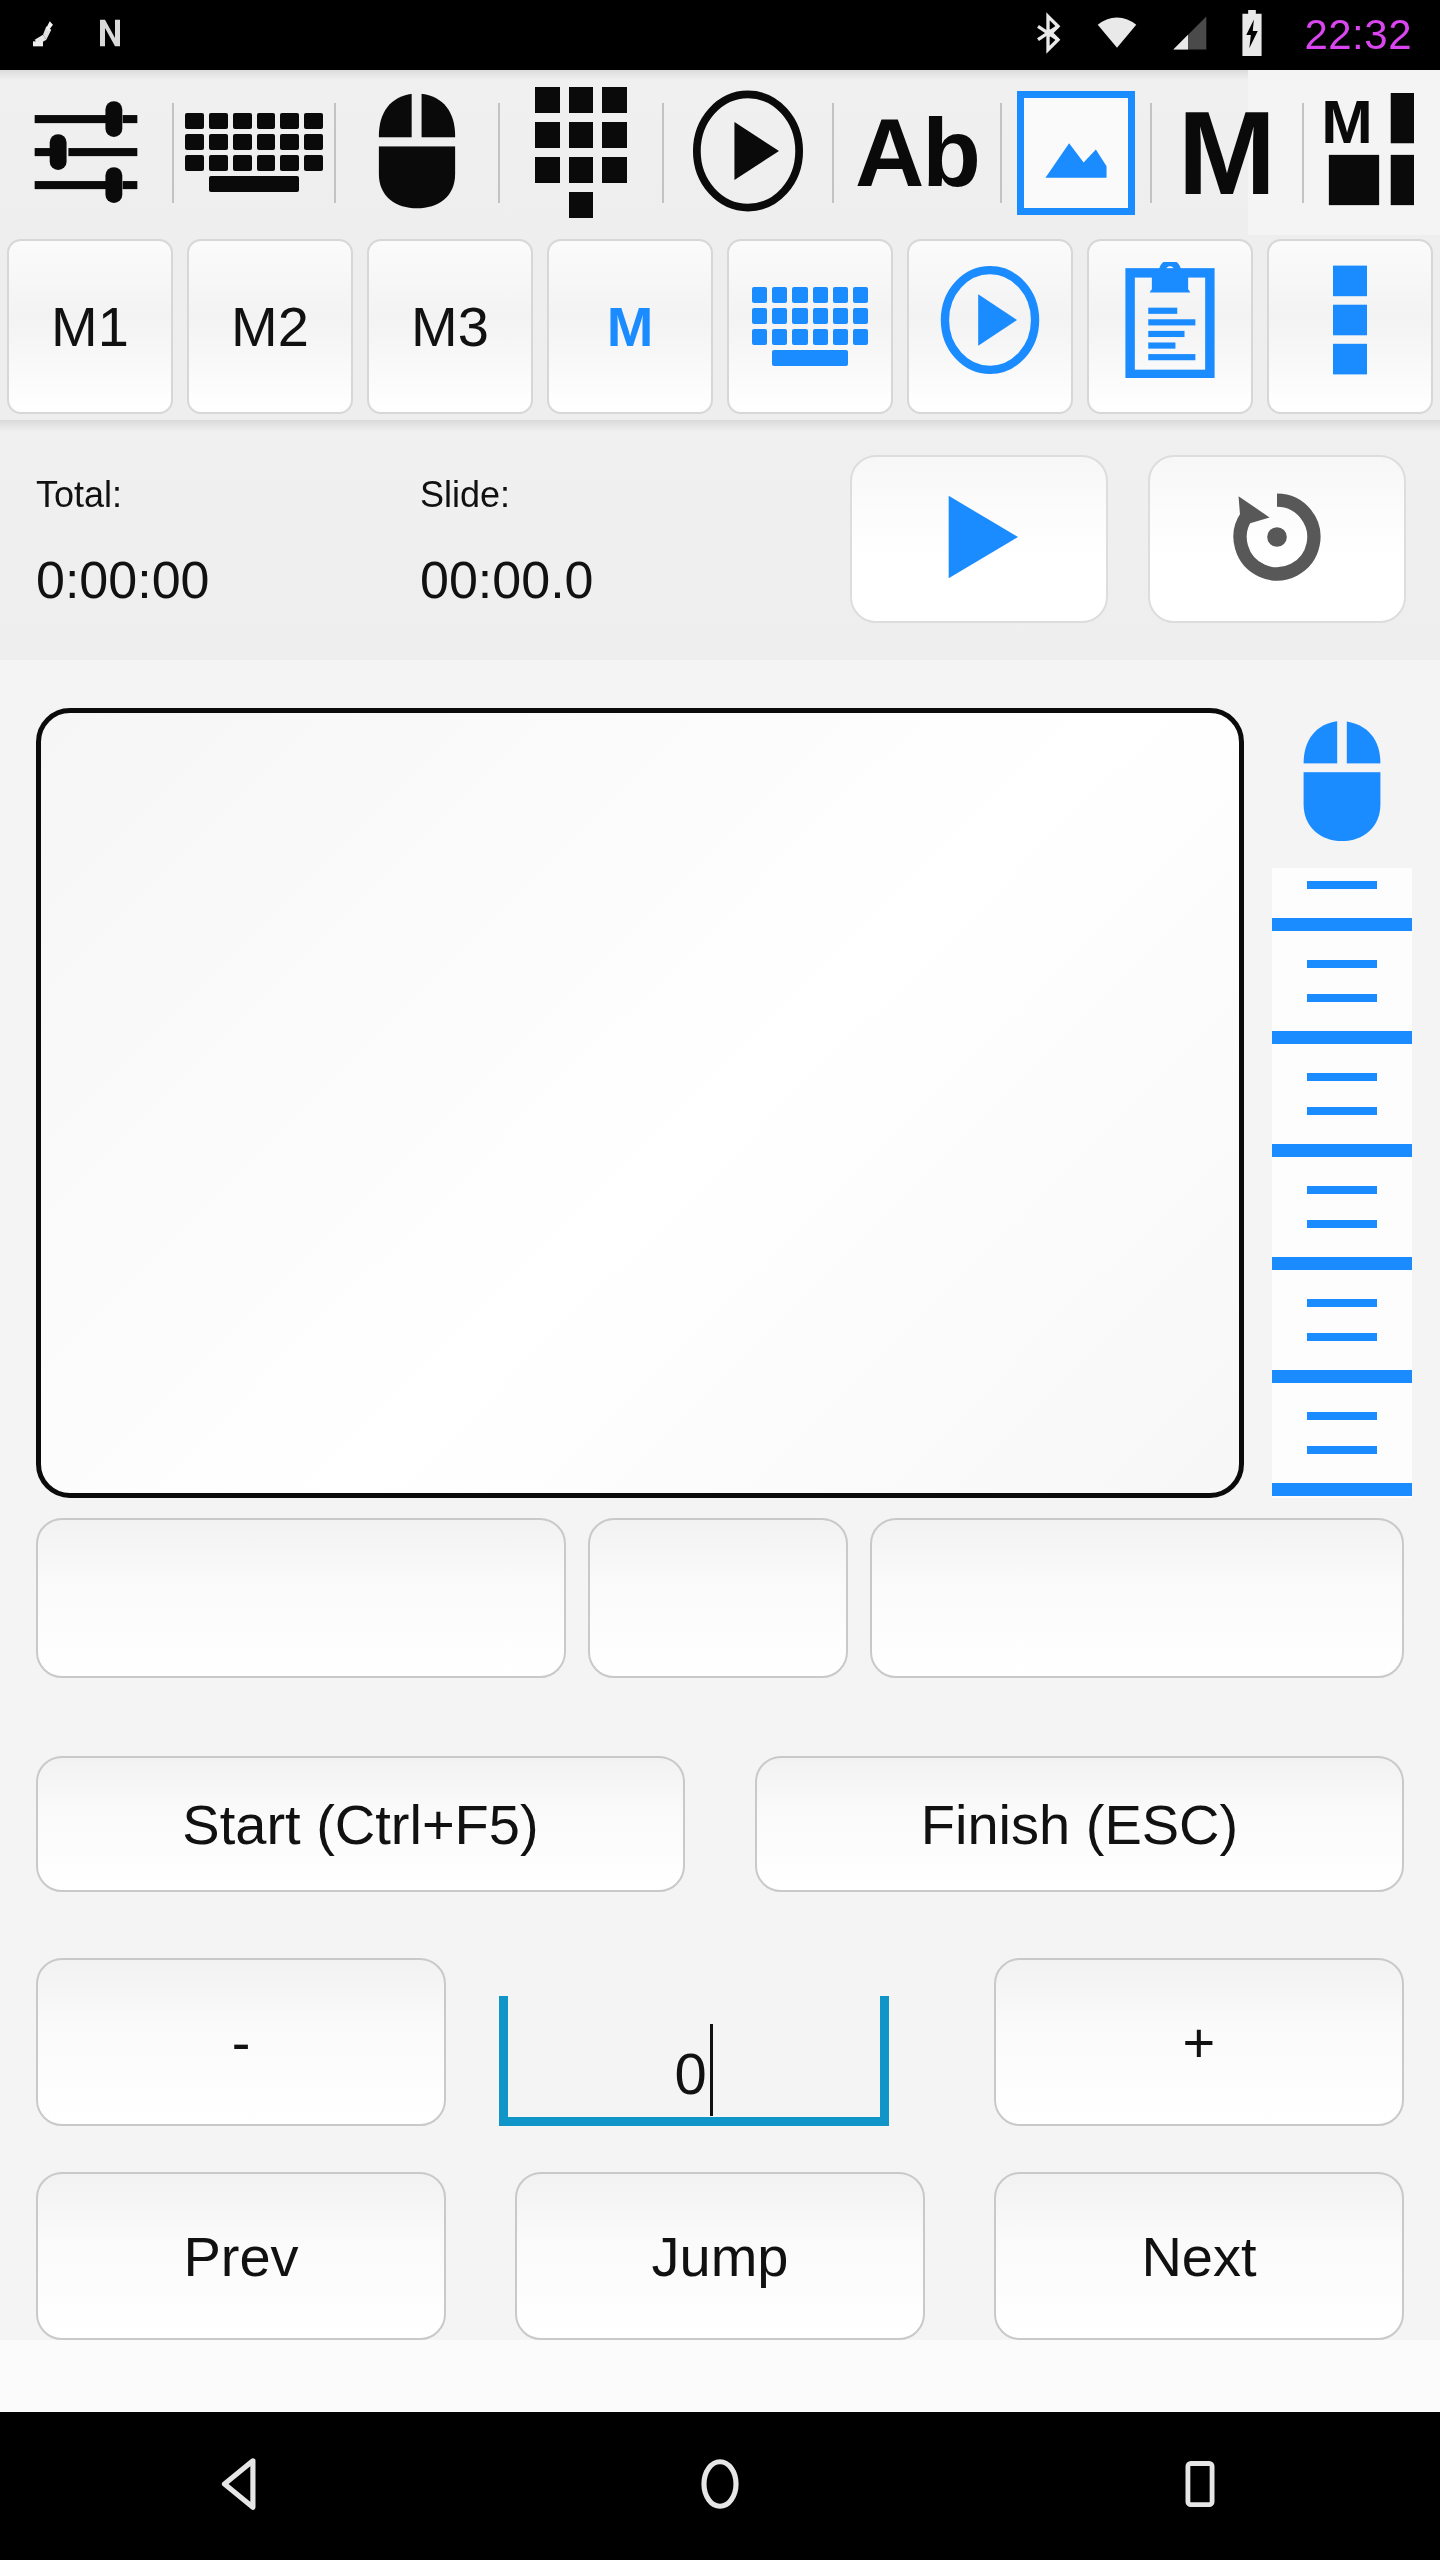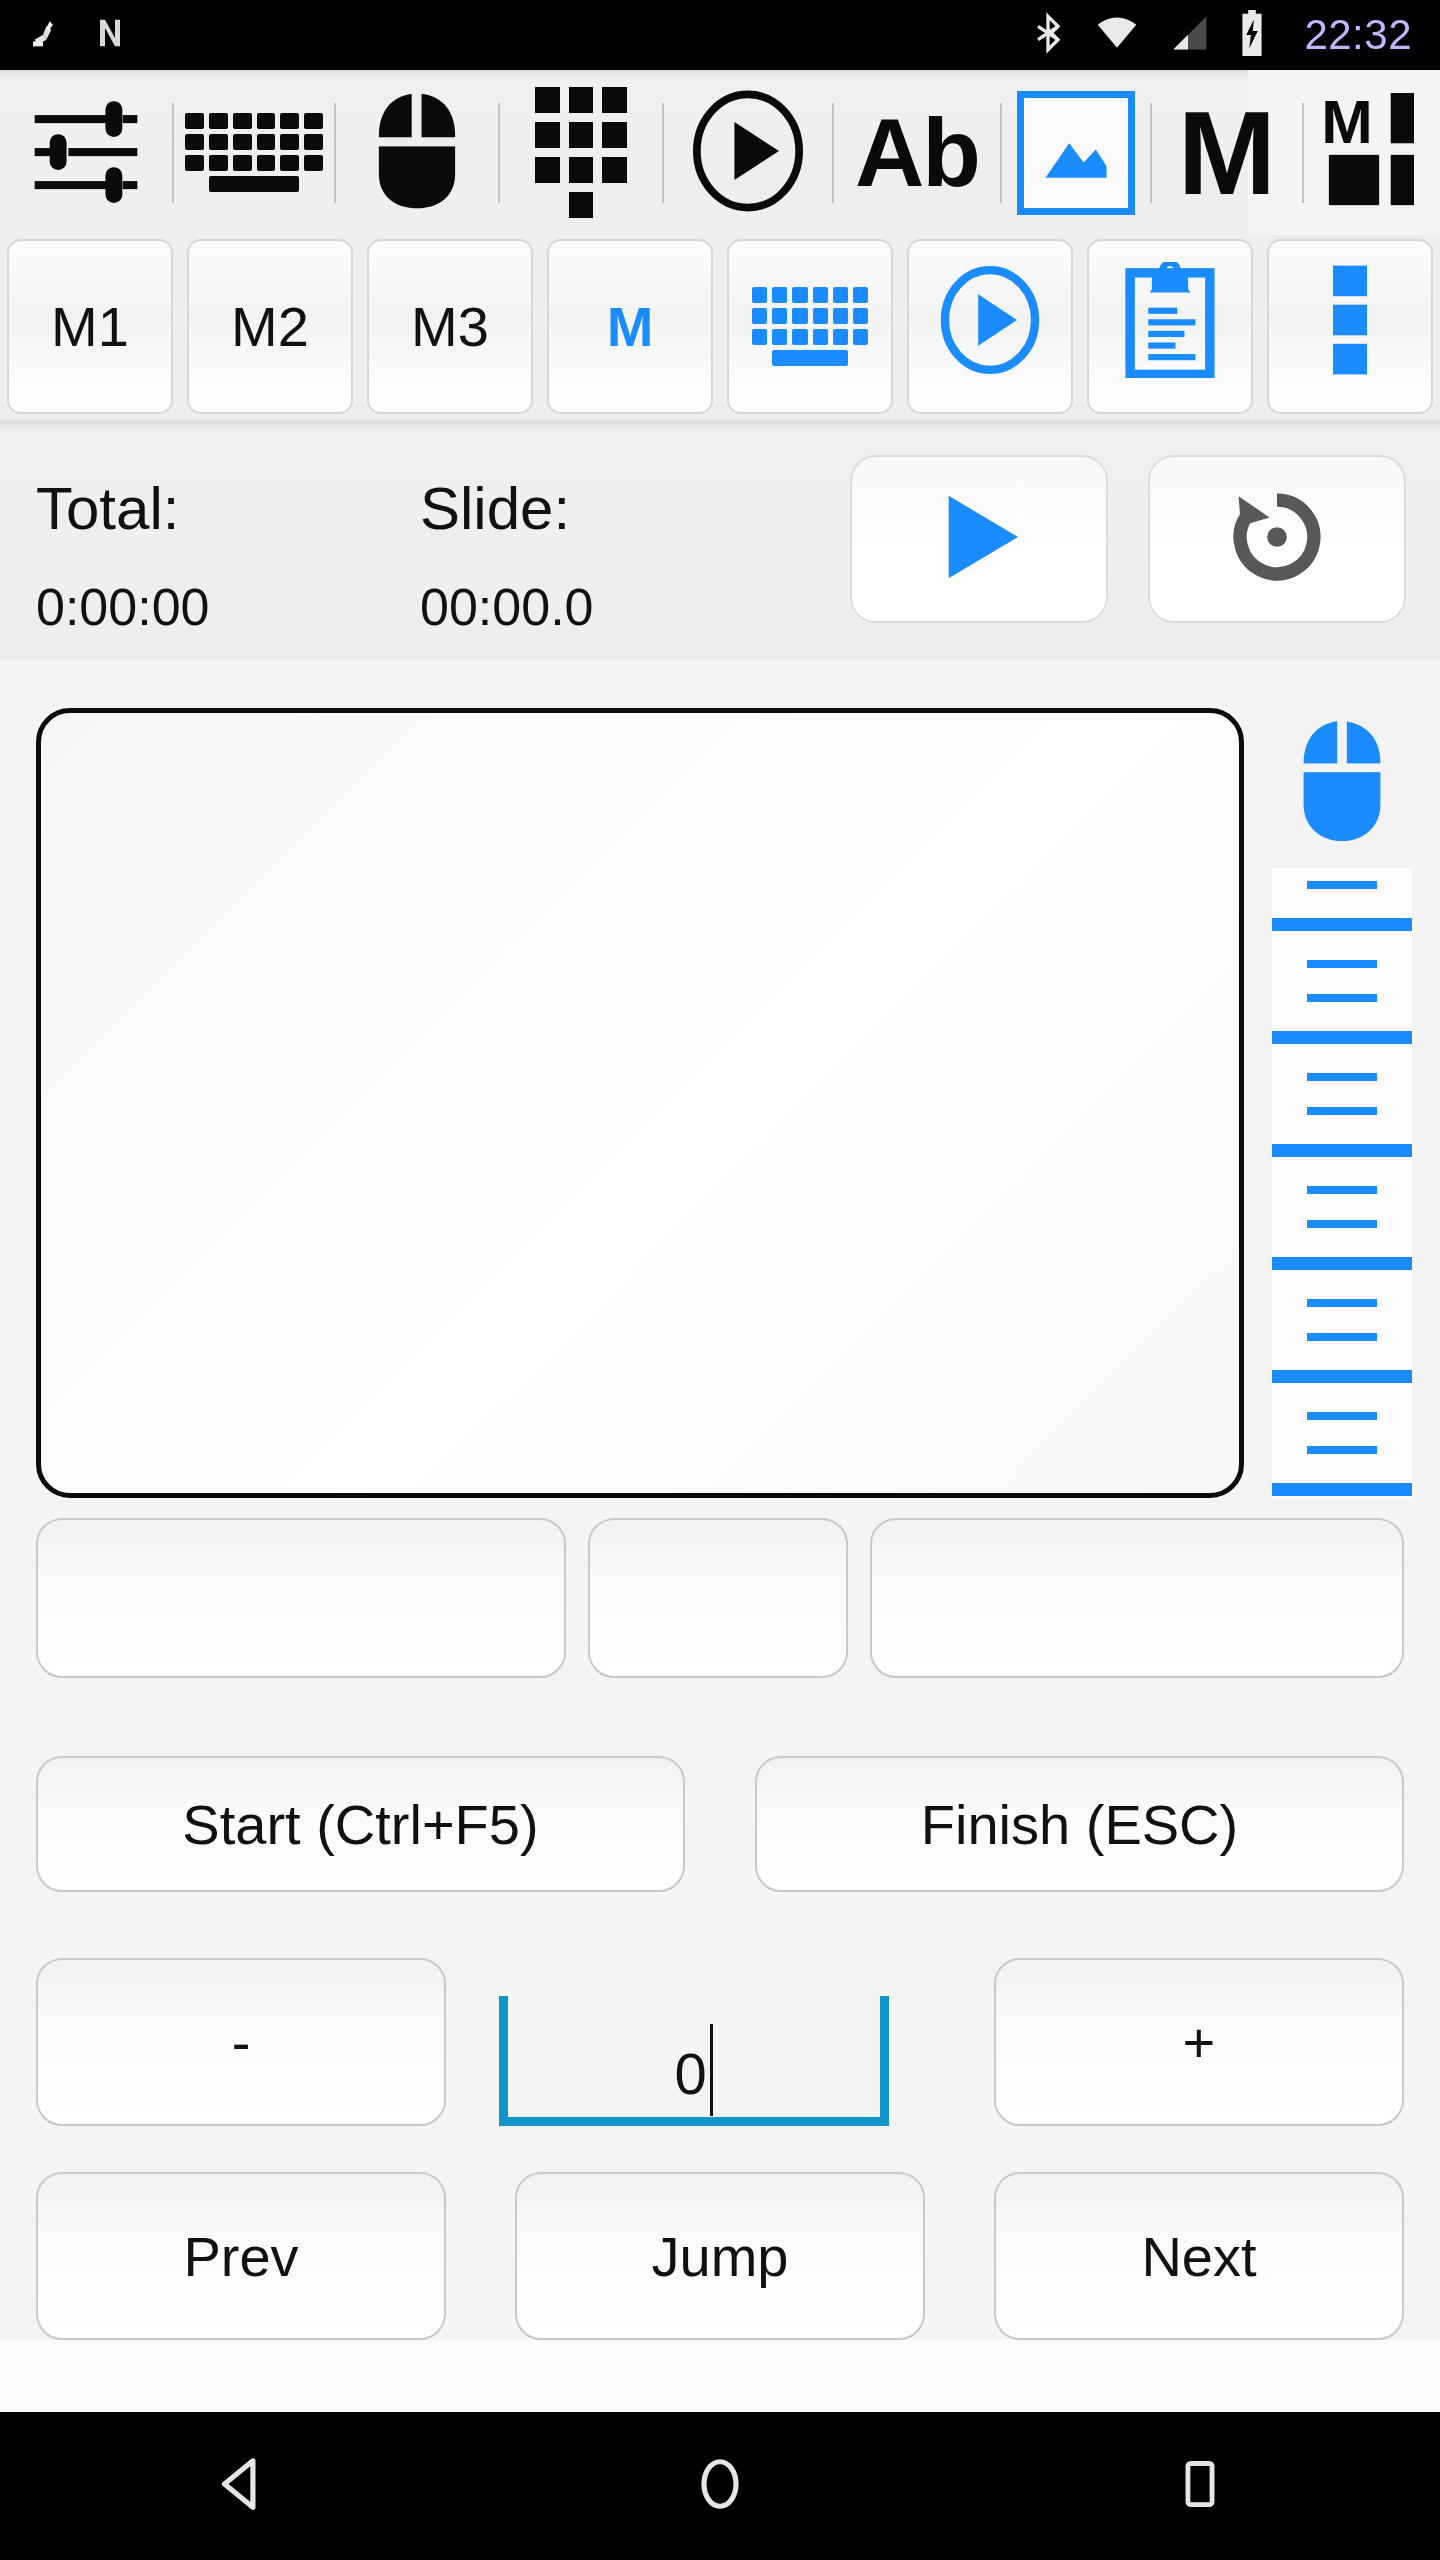--- a/index.html
+++ b/index.html
@@ -11,21 +11,21 @@
   }
   .screen { position: relative; width: 1440px; height: 2560px; background: #f4f4f4; }
 
   
   .statusbar {
     position: absolute; left: 0; top: 0; width: 1440px; height: 70px;
     background: #000; display: flex; align-items: center; padding: 0 28px;
   }
   .sb-left { display: flex; align-items: center; gap: 22px; }
   .sb-right { margin-left: auto; display: flex; align-items: center; gap: 26px; }
-  .sb-clock { color: #c4b5fd; font-size: 42px; letter-spacing: 0.5px; margin-left: 10px; }
+  .sb-clock { color: #d946ef; font-size: 42px; letter-spacing: 0.5px; margin-left: 10px; }
 
   
   .toolbar1 {
     position: absolute; left: 0; top: 70px; width: 1248px; height: 165px;
     background: linear-gradient(to bottom, #dcdcdc 0px, #f0f0f0 10px, #eeeeee 100%);
     display: flex; align-items: center;
   }
   .tb1-cell {
     position: relative; height: 165px; display: flex; align-items: center; justify-content: center;
     flex: 0 0 auto;
@@ -48,21 +48,21 @@
     font-size: 56px; color: #111;
   }
   .tb2-btn.blue { color: #1a8cff; font-weight: bold; }
 
   
   .timerbar {
     position: absolute; left: 0; top: 420px; width: 1440px; height: 240px;
     background: linear-gradient(to bottom, #dadada 0px, #f0f0f0 12px, #eeeeee 100%);
   }
   .tm-block { position: absolute; color: #111; }
-  .tm-label { font-size: 60px; line-height: 1.12; }
+  .tm-label { font-size: 36px; line-height: 1.12; }
   .tm-value { font-size: 52px; line-height: 1.12; margin-top: 36px; }
   .tm-total { left: 36px; top: 55px; }
   .tm-slide { left: 420px; top: 55px; }
   .tm-btn {
     position: absolute; top: 35px; height: 168px; width: 258px;
     background: linear-gradient(to bottom, #f7f7f7 0%, #ffffff 60%, #ffffff 100%);
     border: 2px solid #dddddd; border-radius: 26px;
     display: flex; align-items: center; justify-content: center;
   }
   .tm-play { left: 850px; }

